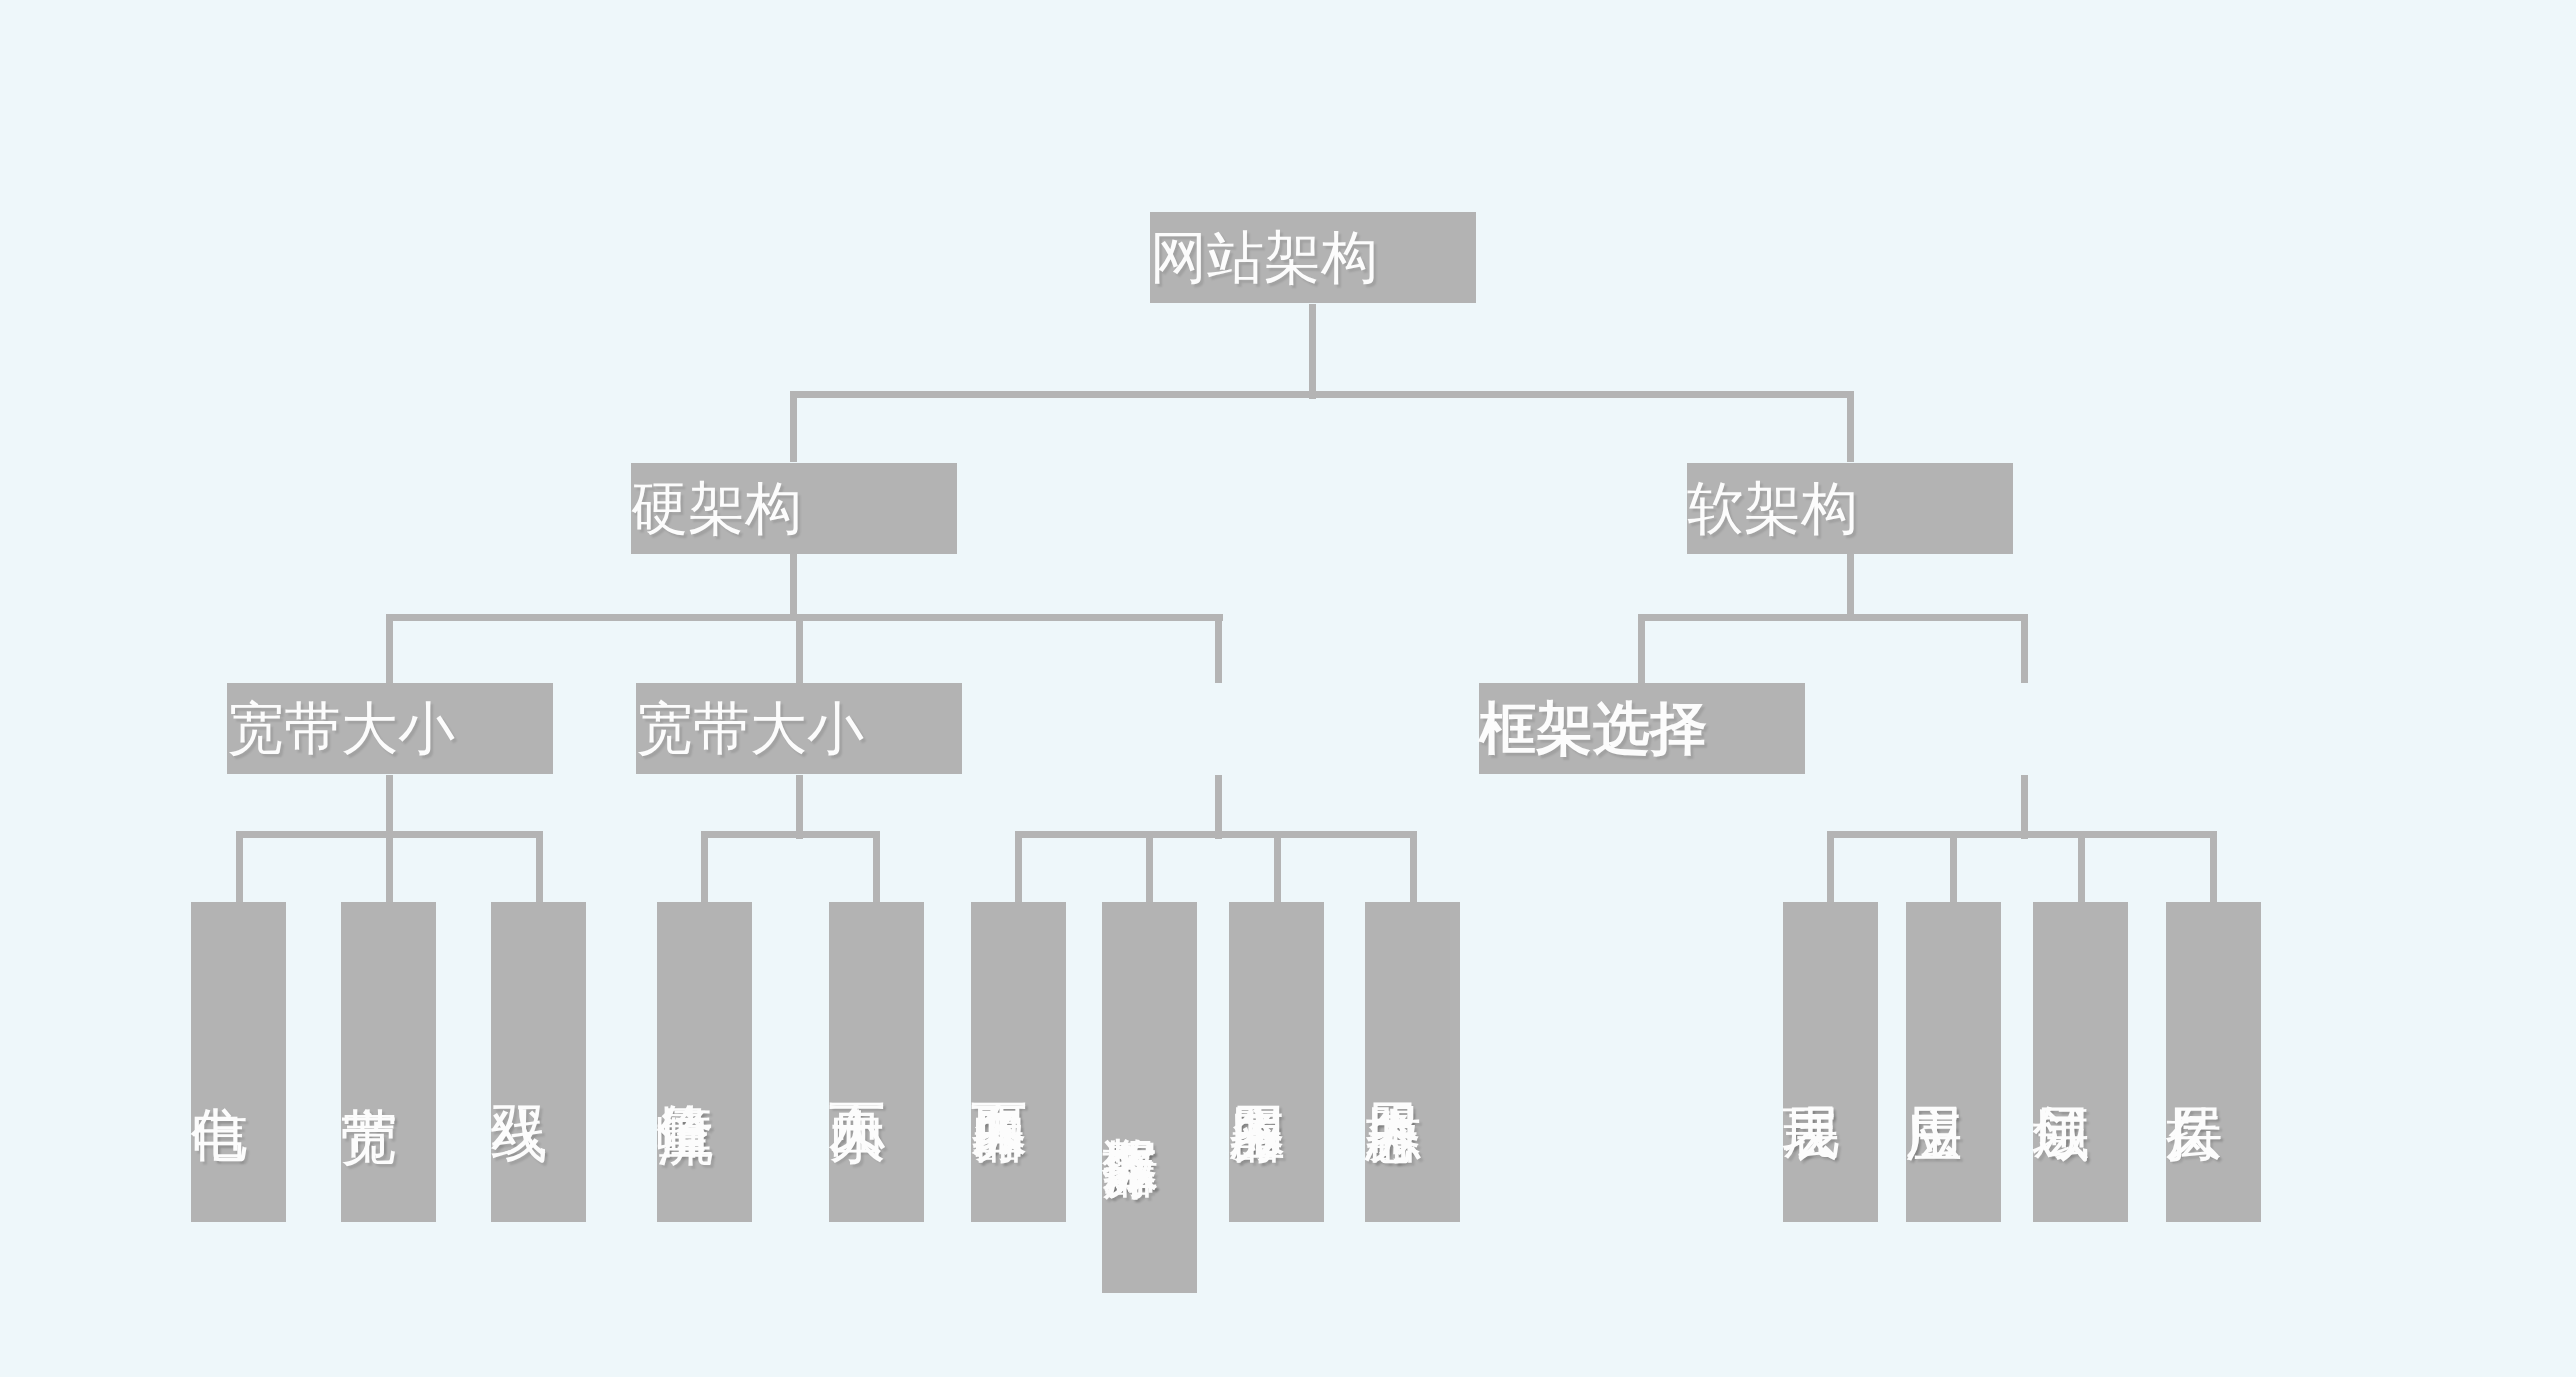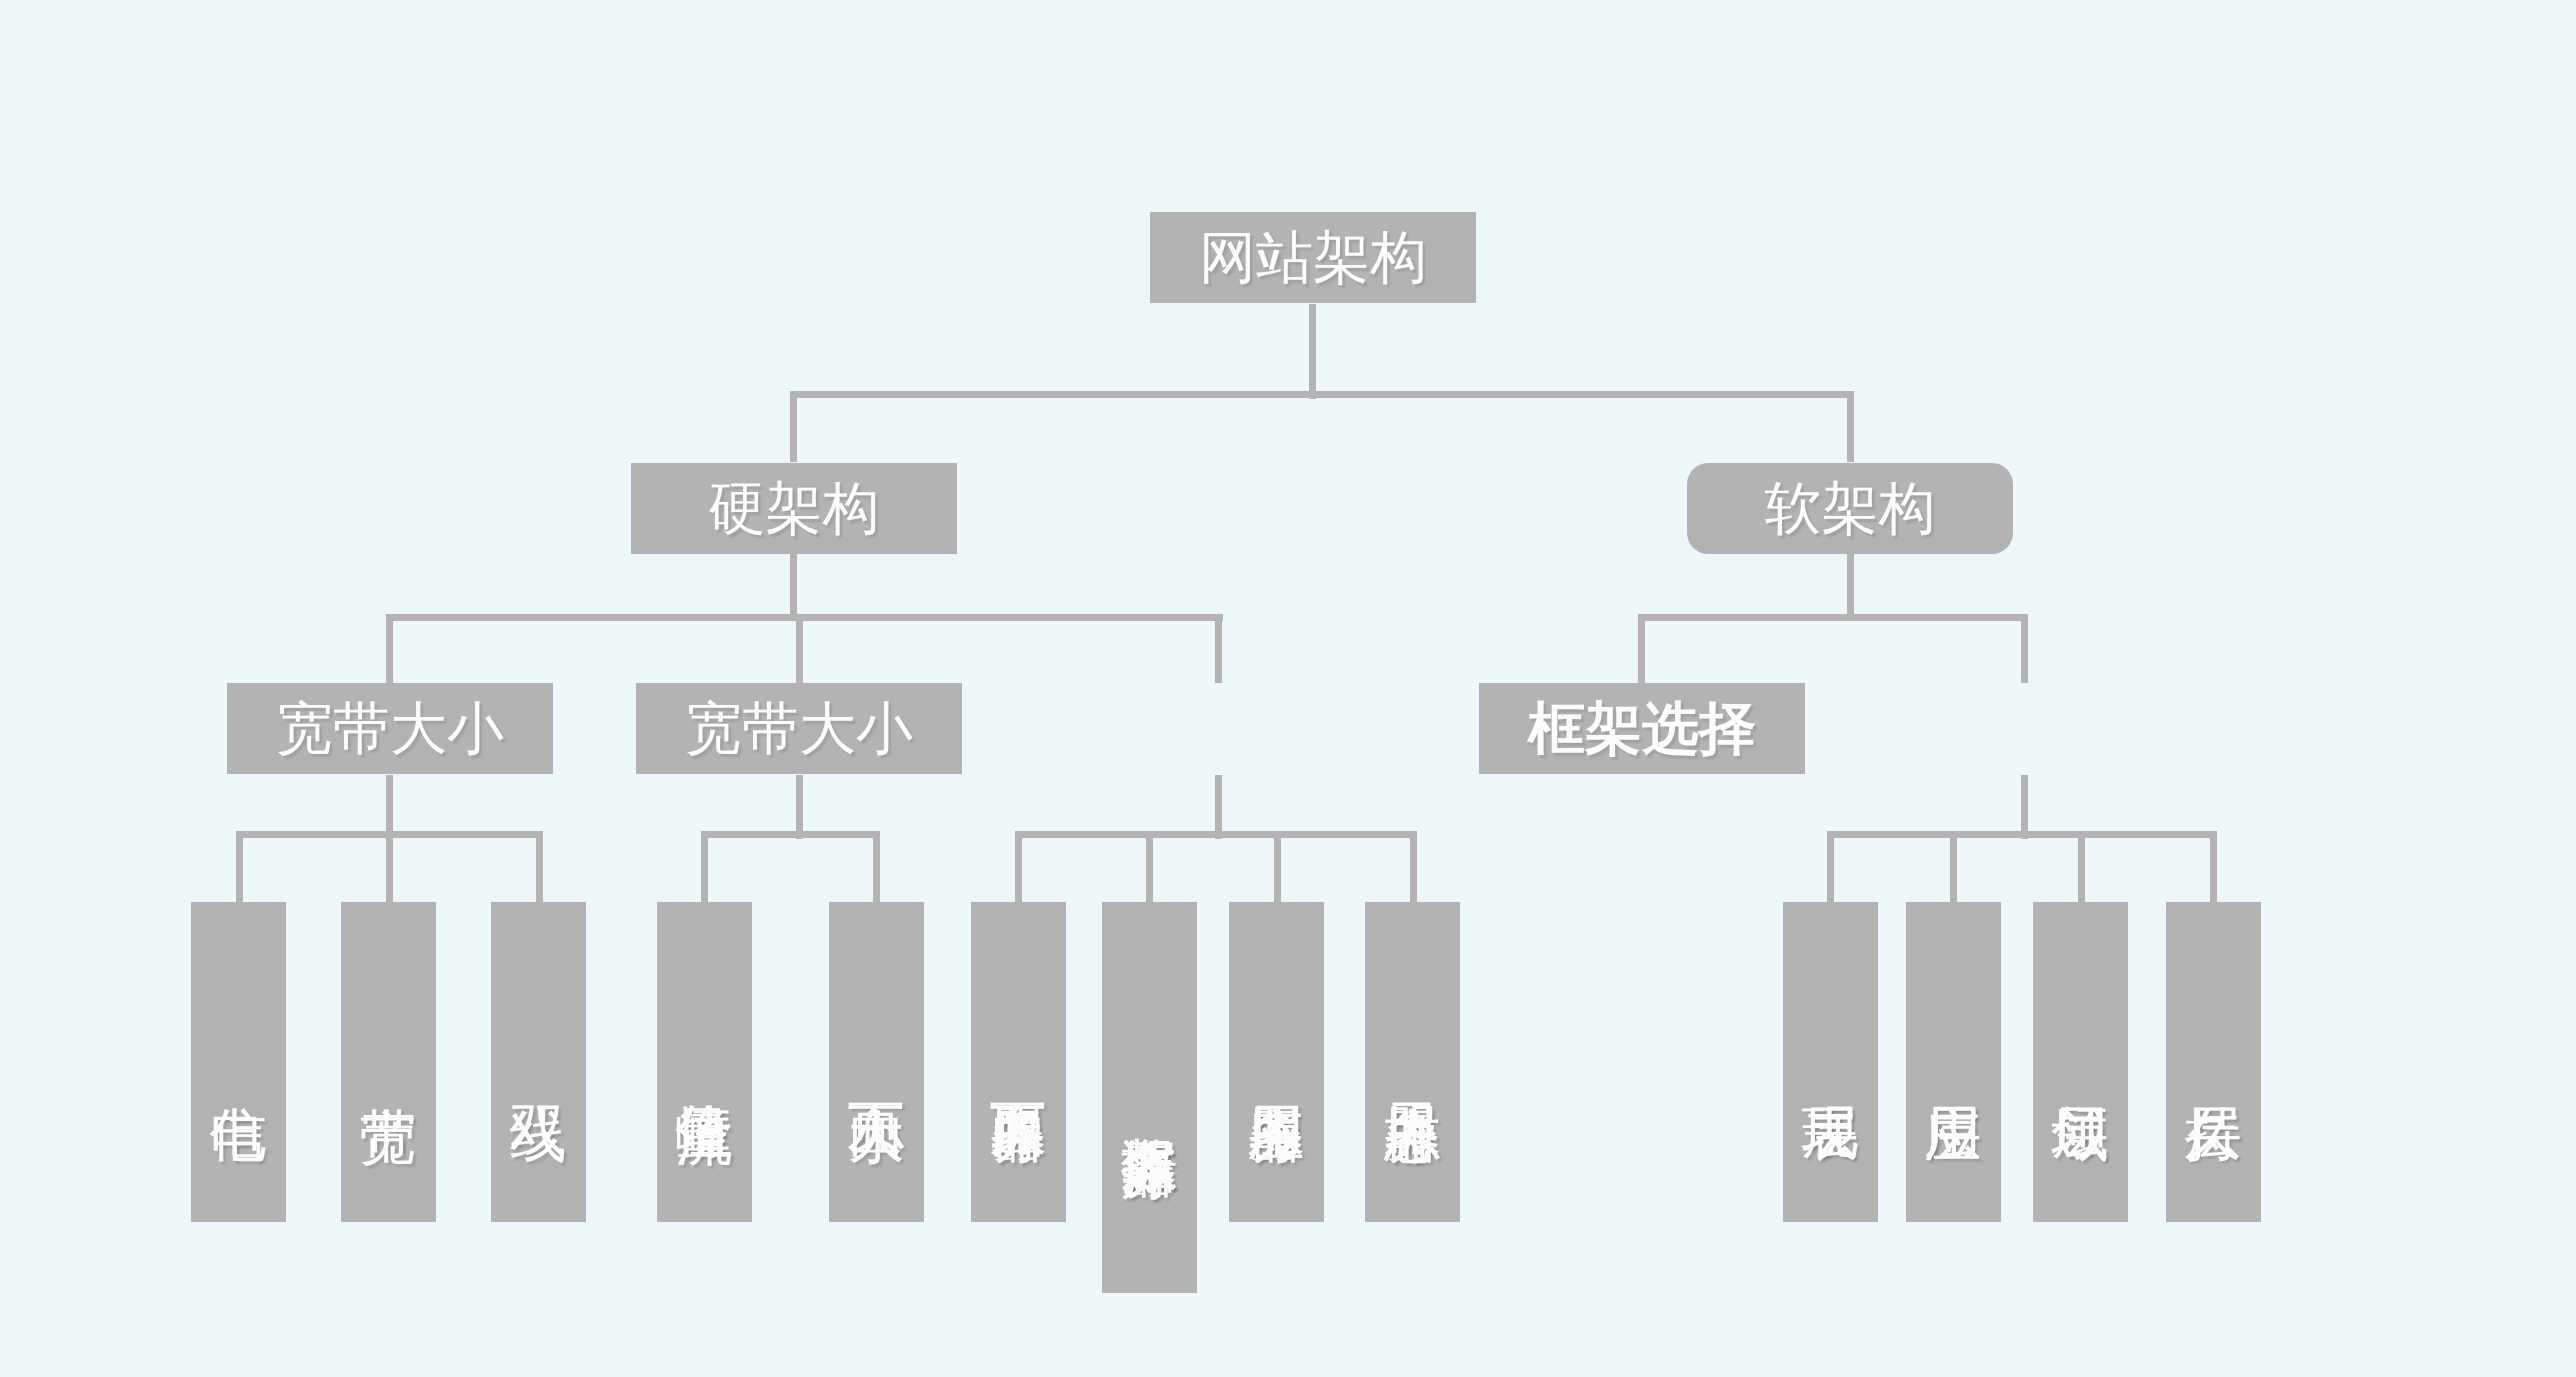--- a/index.html
+++ b/index.html
@@ -18,21 +18,20 @@
     font-size: 59px;
     color: #ababab;
     white-space: nowrap;
   }
   .node {
     position: absolute;
     background: #b3b3b3;
     color: #fcfcfc;
     display: flex;
     align-items: center;
-    justify-content: center;
   }
   .node span {
     line-height: 1;
     font-size: 57px;
     text-shadow: 2.8px 2.8px 2.1px rgba(0,0,0,0.10);
     white-space: nowrap;
   }
   .hnode { width: 326px; height: 91px; }
   .vnode { width: 95px; height: 320px; }
   .vnode.tall { height: 391px; }
@@ -93,21 +92,21 @@
   <div class="line" style="left:2078px; top:831px; width:7px; height:71px;"></div>
   <div class="line" style="left:2210px; top:831px; width:7px; height:71px;"></div>
 
   <div class="node hnode" style="left:1150px; top:212px;">
     <span>网站架构</span>
   </div>
 
   <div class="node hnode" style="left:631px; top:463px;">
     <span>硬架构</span>
   </div>
-  <div class="node hnode" style="left:1687px; top:463px;border-radius:21px;">
+  <div class="node hnode" style="left:1687px; top:463px;">
     <span>软架构</span>
   </div>
 
   <div class="node hnode" style="left:227px; top:683px;">
     <span>宽带大小</span>
   </div>
   <div class="node hnode" style="left:636px; top:683px;">
     <span>宽带大小</span>
   </div>
   <div class="node hnode" style="left:1479px; top:683px;font-weight:bold;">

